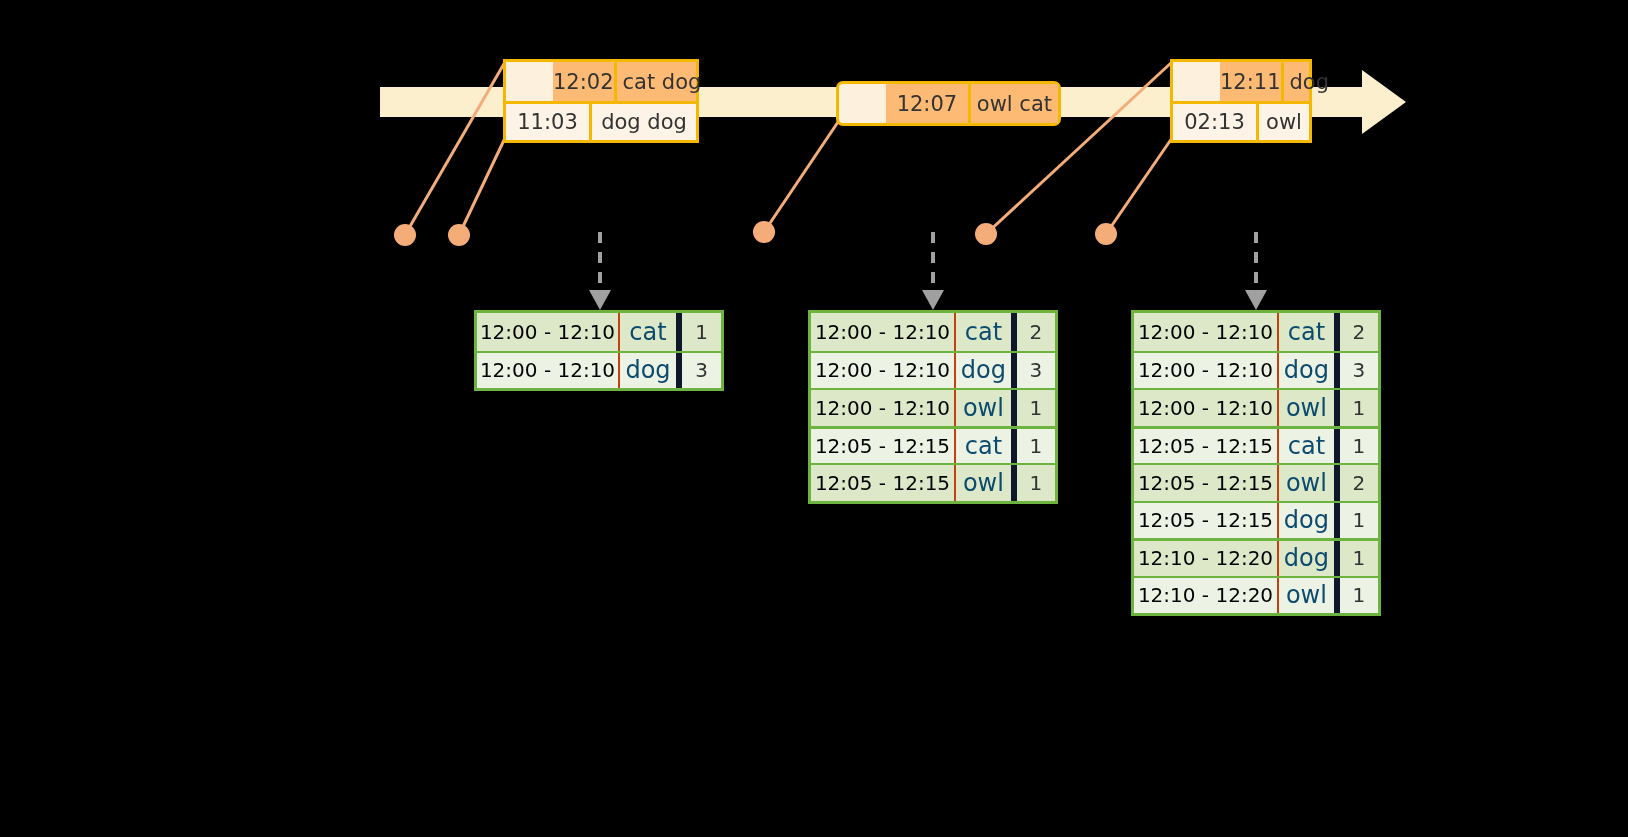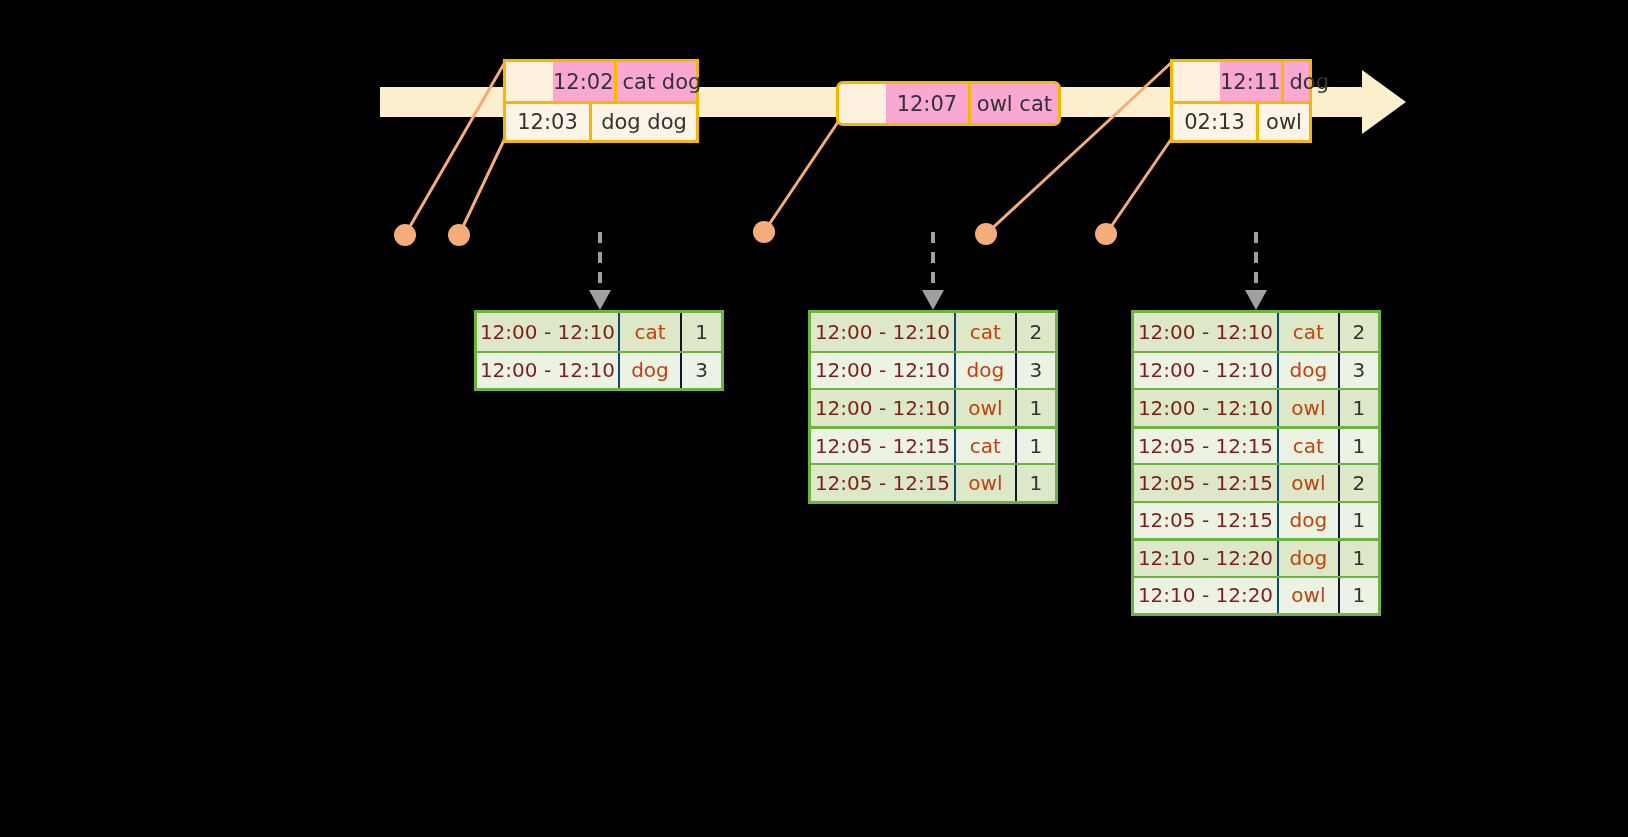--- a/index.html
+++ b/index.html
@@ -32,21 +32,21 @@
     box-sizing: border-box;
     display: flex;
     flex-direction: column;
     background: #FDF0DC;
   }
   .event-row {
     display: flex;
     height: 39px;
     box-sizing: border-box;
   }
-  .event-row.row-a { background: #f9a8d4; margin-left: 47px; }
+  .event-row.row-a { background: #fdba74; margin-left: 47px; }
   .event-row.row-b { background: #FDF3E7; }
   .event-row + .event-row { border-top: 3px solid #F5B800; }
   .event-time {
     width: 86px;
     box-sizing: border-box;
     border-right: 3px solid #F5B800;
     display: flex;
     align-items: center;
     justify-content: center;
     font-size: 21px;
@@ -77,36 +77,36 @@
     height: 37.5px;
     box-sizing: border-box;
   }
   .res-row.shade { background: #DCE8C8; }
   .res-row.plain { background: #EDF3E4; }
   .res-row + .res-row { border-top: 2px solid #6DB33F; }
   .res-row.group-start + .res-row,
   .res-row.group-break { border-top: 3px solid #6DB33F; }
   .res-window {
     box-sizing: border-box;
-    border-right: 2px solid #0c4a6e;
+    border-right: 2px solid #c2410c;
     display: flex;
     align-items: center;
     justify-content: center;
     font-size: 20px;
-    color: #7f1d1d;
+    color: #000000;
     white-space: nowrap;
   }
   .res-key {
     box-sizing: border-box;
-    border-right: 2px solid #0f172a;
-    display: flex;
-    align-items: center;
-    justify-content: center;
-    font-size: 20px;
-    color: #c2410c;
+    border-right: 6px solid #0f172a;
+    display: flex;
+    align-items: center;
+    justify-content: center;
+    font-size: 24px;
+    color: #0c4a6e;
   }
   .res-count {
     box-sizing: border-box;
     display: flex;
     align-items: center;
     justify-content: center;
     font-size: 20px;
     color: #333333;
   }
 
@@ -166,21 +166,21 @@
       </g>
     </g>
   </svg>
 
   <div class="event-box" id="event-box-1" style="left:503px; top:59px; width:196px;">
     <div class="event-row row-a">
       <div class="event-time">12:02</div>
       <div class="event-words">cat dog</div>
     </div>
     <div class="event-row row-b">
-      <div class="event-time">12:03</div>
+      <div class="event-time">11:03</div>
       <div class="event-words">dog dog</div>
     </div>
   </div>
 
   <div class="event-box" id="event-box-2" style="left:836px; top:81px; width:225px;border-radius:7px;">
     <div class="event-row row-a">
       <div class="event-time">12:07</div>
       <div class="event-words">owl cat</div>
     </div>
   </div>

